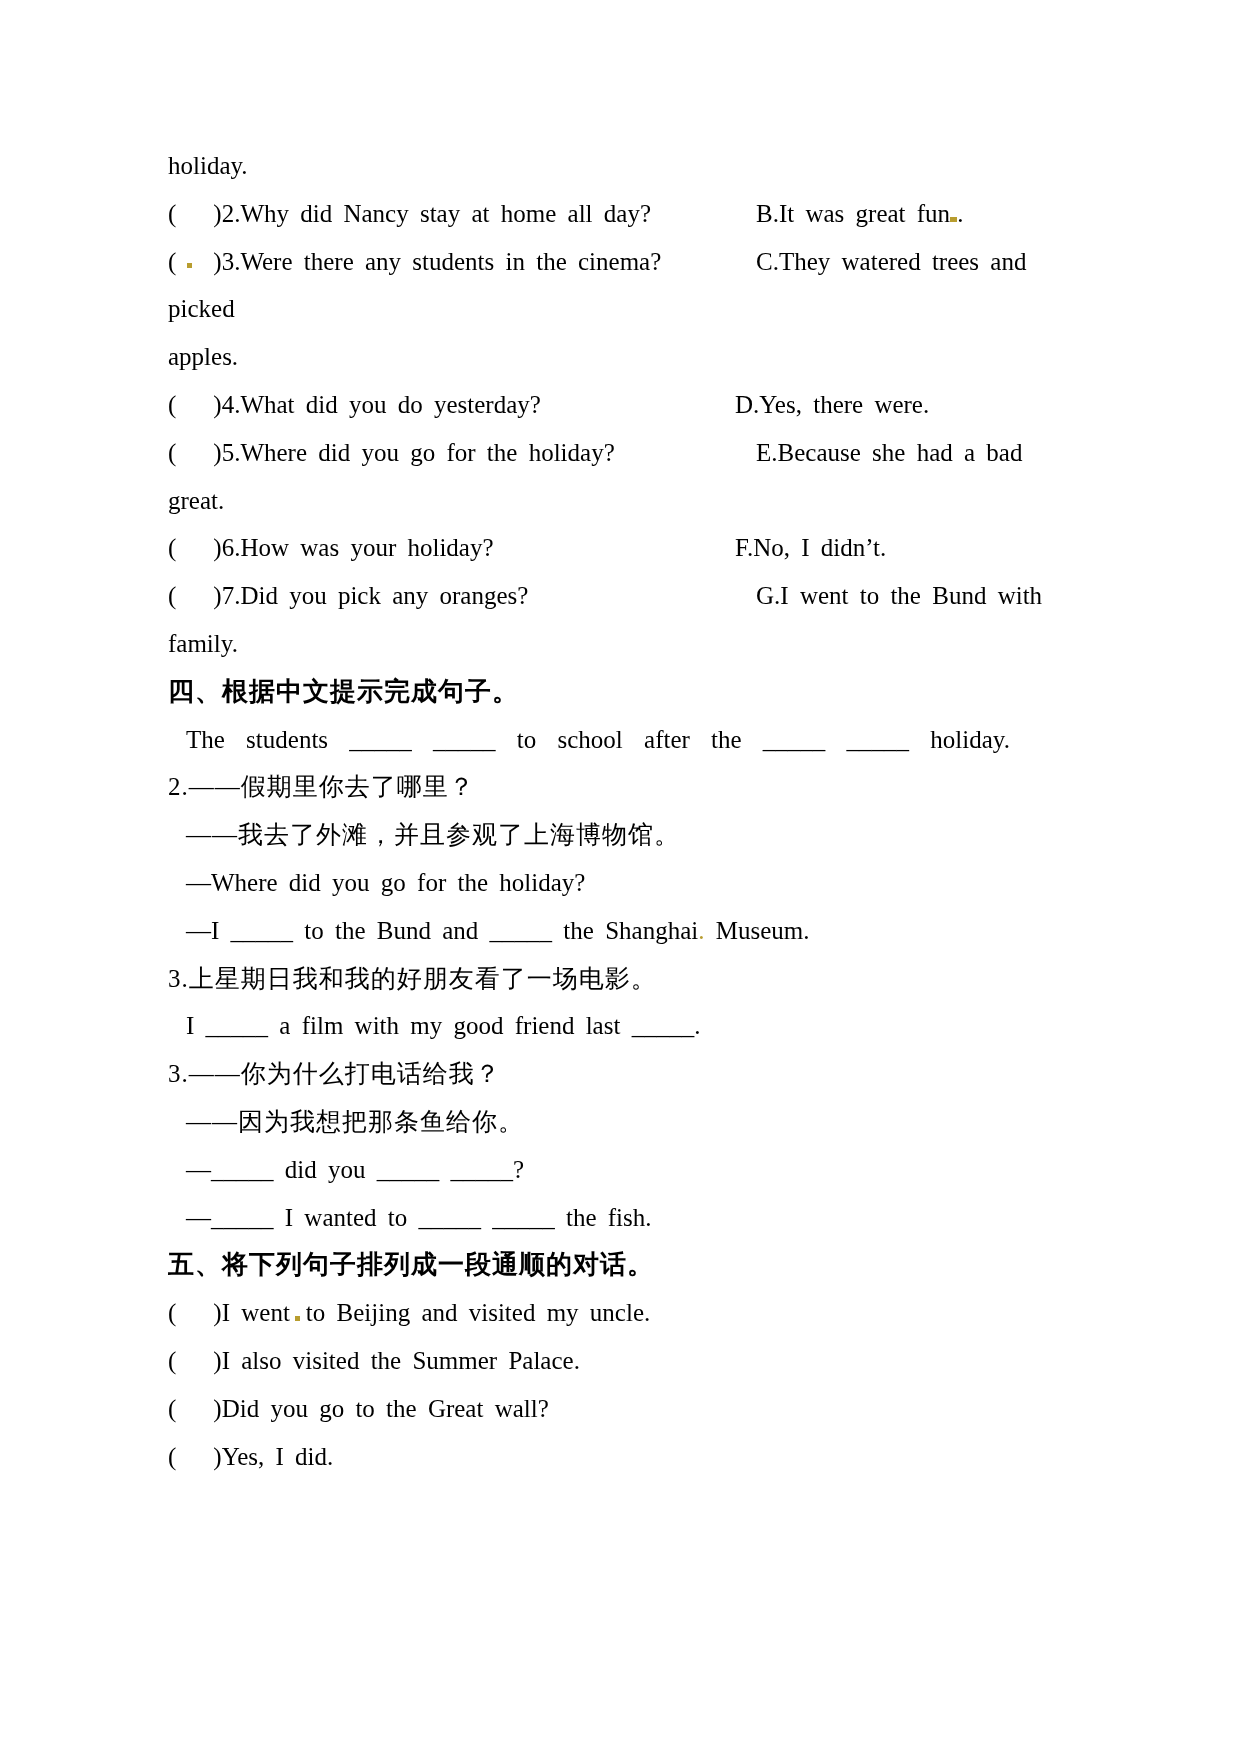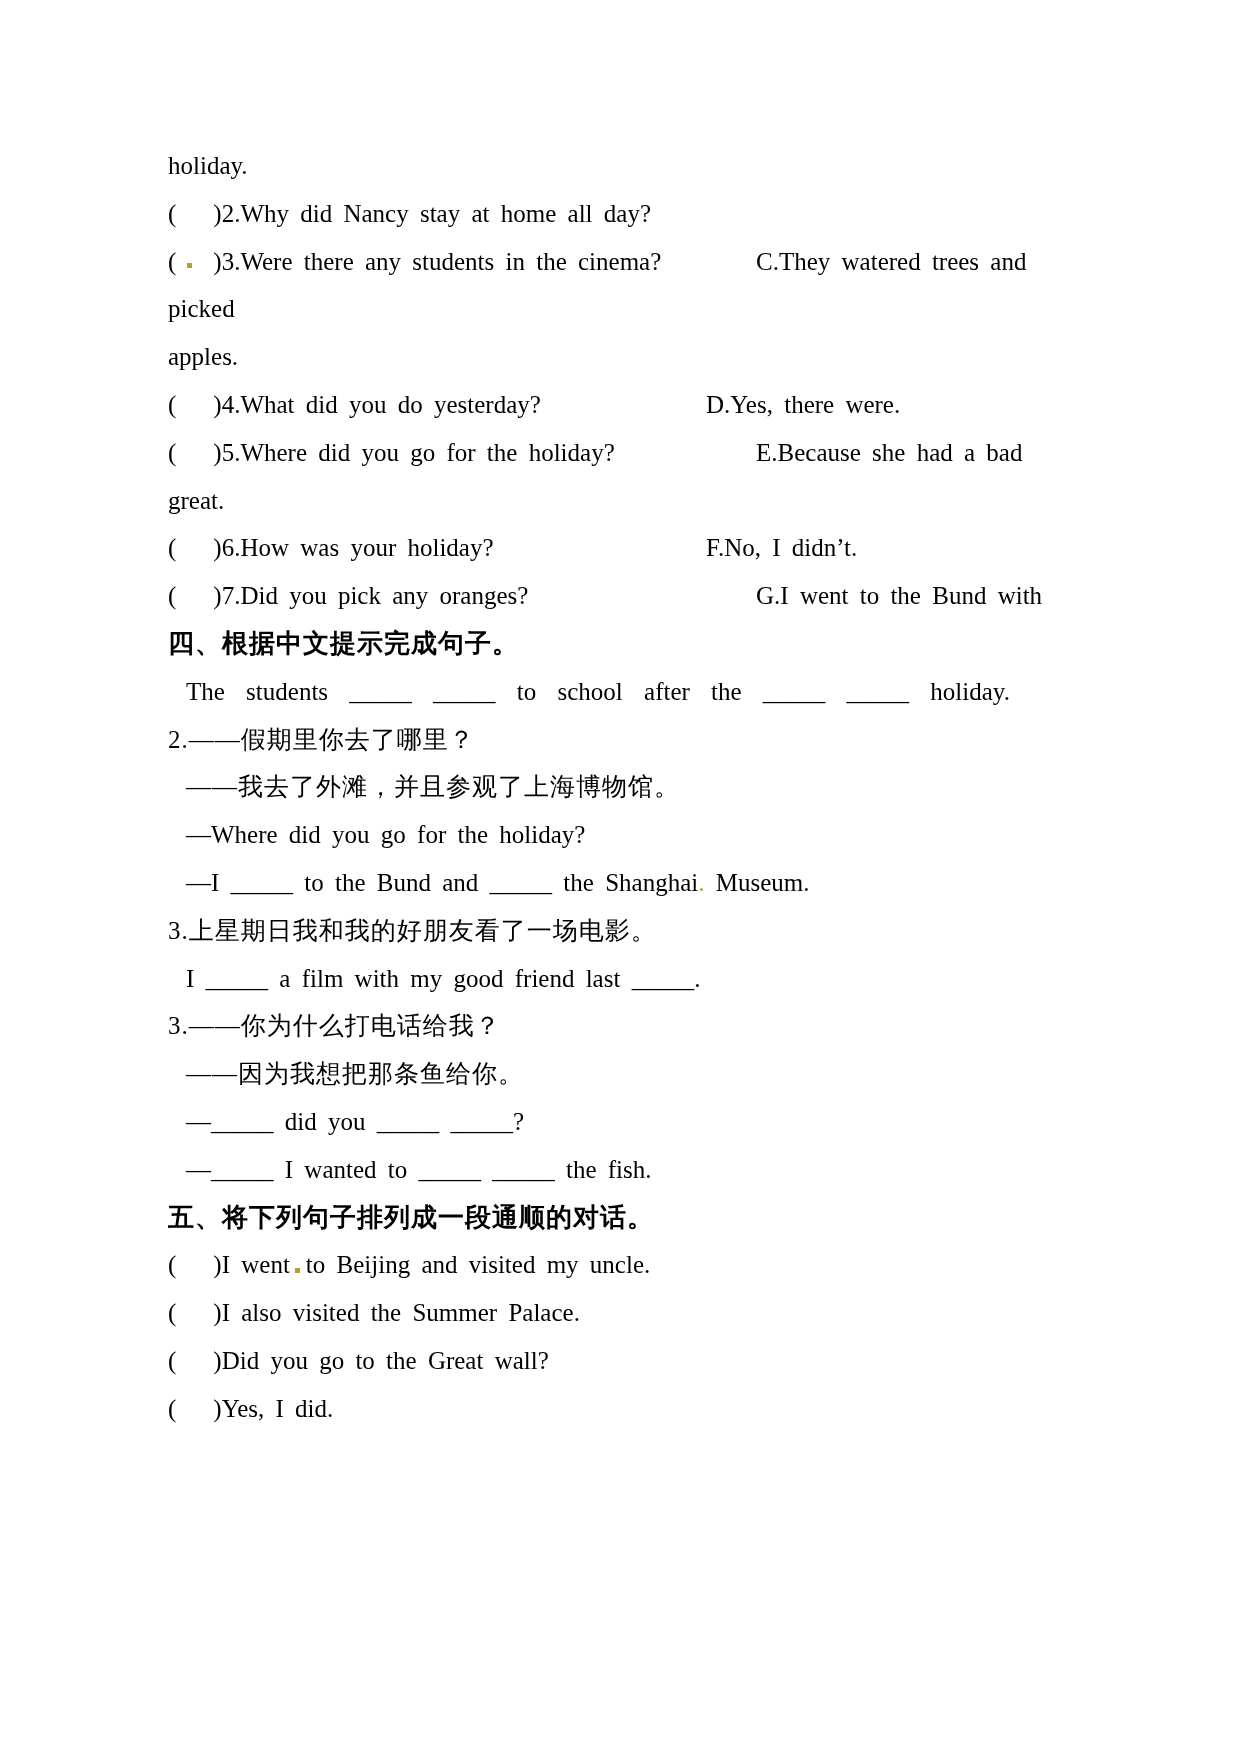--- a/index.html
+++ b/index.html
@@ -23,50 +23,51 @@
     font-weight:bold;font-size:26px;letter-spacing:1px;
   }
   .cn{font-size:25px;letter-spacing:1px;}
   .indent{padding-left:18px;}
   .jwide{word-spacing:0.6em;}
   
   .gap{display:inline-block;width:37px;height:20px;position:relative;vertical-align:baseline;}
   
   .ans{position:absolute;top:0;white-space:nowrap;}
   .col-a{left:588px;}
-  .col-b{left:538px;}
+  .col-b{left:567px;}
   
   .art-sq{display:inline-block;width:7px;height:5px;vertical-align:baseline;}
   .art-sq.sm{width:5px;height:5px;margin:0 6px 0 5px;}
   .art-dot{position:absolute;left:11px;bottom:2px;width:5px;height:5px;}
 </style>
 </head>
 <body style="background: rgb(255, 255, 255); color: rgb(0, 0, 0);">
 
 <div class="page">
 
   <div class="line"><span>holiday.</span></div>
 
-  <div class="line"><span>(</span><span class="gap"></span><span>)2.Why did Nancy stay at home all day?</span></div>
+  <div class="line"><span>(</span><span class="gap"></span><span>)2.Why did Nancy stay at home all day?</span><span class="ans col-a"><span>B.It was great fun</span><span class="art-sq" style="background: rgb(184, 157, 47);"></span><span>.</span></span></div>
 
   <div class="line"><span>(</span><span class="gap"><span class="art-dot" style="background: rgb(184, 157, 47);"></span></span><span>)3.Were there any students in the cinema?</span><span class="ans col-a">C.They watered trees and</span></div>
 
   <div class="line"><span>picked</span></div>
   <div class="line"><span>apples.</span></div>
 
   <div class="line"><span>(</span><span class="gap"></span><span>)4.What did you do yesterday?</span><span class="ans col-b">D.Yes, there were.</span></div>
 
   <div class="line"><span>(</span><span class="gap"></span><span>)5.Where did you go for the holiday?</span><span class="ans col-a">E.Because she had a bad</span></div>
 
   <div class="line"><span>great.</span></div>
 
   <div class="line"><span>(</span><span class="gap"></span><span>)6.How was your holiday?</span><span class="ans col-b">F.No, I didn’t.</span></div>
 
   <div class="line"><span>(</span><span class="gap"></span><span>)7.Did you pick any oranges?</span><span class="ans col-a">G.I went to the Bund with</span></div>
 
+  <div class="line"><span>family.</span></div>
 
   <div class="line h-cn">四、根据中文提示完成句子。</div>
 
   <div class="line indent jwide">The students _____ _____ to school after the _____ _____ holiday.</div>
 
   <div class="line cn">2.——假期里你去了哪里？</div>
   <div class="line cn indent">——我去了外滩，并且参观了上海博物馆。</div>
   <div class="line indent">—Where did you go for the holiday?</div>
   <div class="line indent"><span>—I _____ to the Bund and _____ the Shanghai</span><span class="art-txt" style="color: rgb(184, 157, 47);">.</span><span> Museum.</span></div>
 

